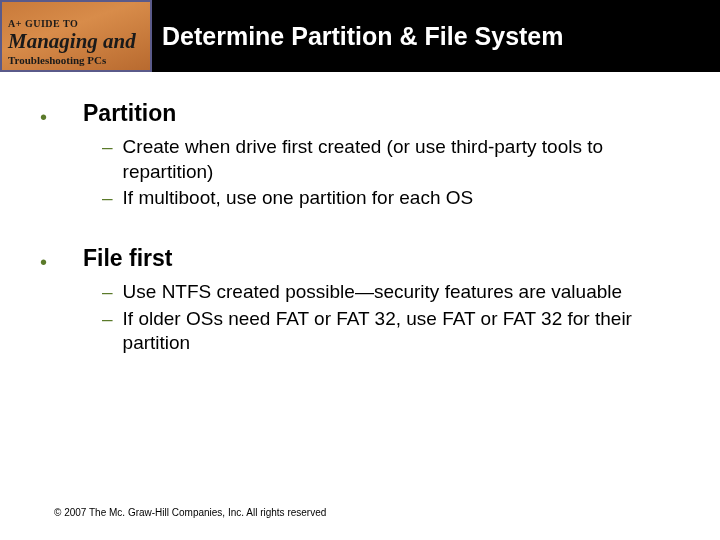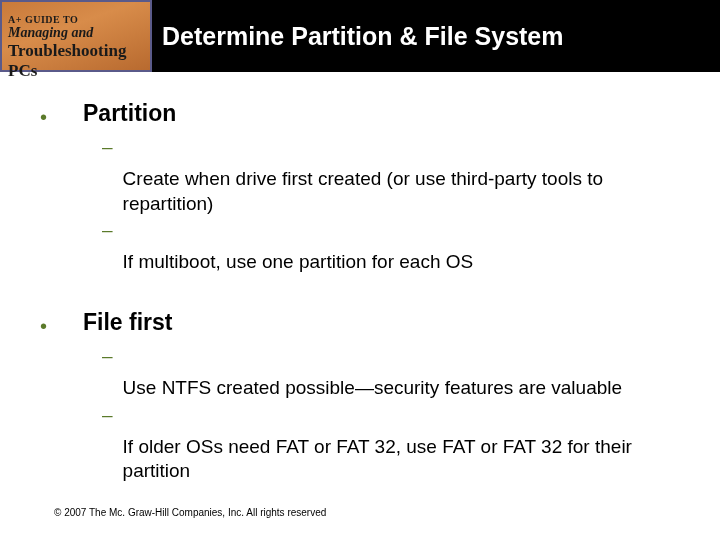--- a/index.html
+++ b/index.html
@@ -17,39 +17,39 @@
     background: #000;
     height: 72px;
   }
   .logo {
     width: 152px;
     height: 72px;
     background: linear-gradient(160deg, #c97a3a 0%, #d88c4a 40%, #b86a2f 100%);
     border: 2px solid #5a5a8a;
     display: flex;
     flex-direction: column;
-    justify-content: flex-start;
-    padding: 12px 6px;
+    justify-content: flex-end;
+    padding: 4px 6px;
     font-family: Georgia, 'Times New Roman', serif;
     position: relative;
   }
   .logo-top {
     font-size: 10px;
     color: #1a1a1a;
     font-weight: bold;
     letter-spacing: 0.5px;
   }
   .logo-mid {
-    font-size: 14px;
+    font-size: 21px;
     color: #1a1a1a;
     font-weight: bold;
     font-style: italic;
   }
   .logo-bot {
-    font-size: 17px;
+    font-size: 11px;
     color: #1a1a1a;
     font-weight: bold;
     font-family: Liberation Serif, serif;
   }
   .title-bar {
     flex: 1;
     background: #000;
     display: flex;
     align-items: center;
     padding: 0 10px;
@@ -91,21 +91,21 @@
     font-size: 19px;
     color: #000;
     line-height: 1.3;
     margin-bottom: 2px;
   }
   .dash {
     color: #5b7a2a;
     margin-right: 10px;
     flex-shrink: 0;
   }
-  .sub-text { flex: 1; margin-top: 32px; }
+  .sub-text { flex: 1; }
   .footer {
     position: absolute;
     bottom: 22px;
     left: 14px;
     font-size: 10px;
     font-family: Arial, sans-serif;
     color: #000;
     margin-left: 40px;
   }
 </style>

